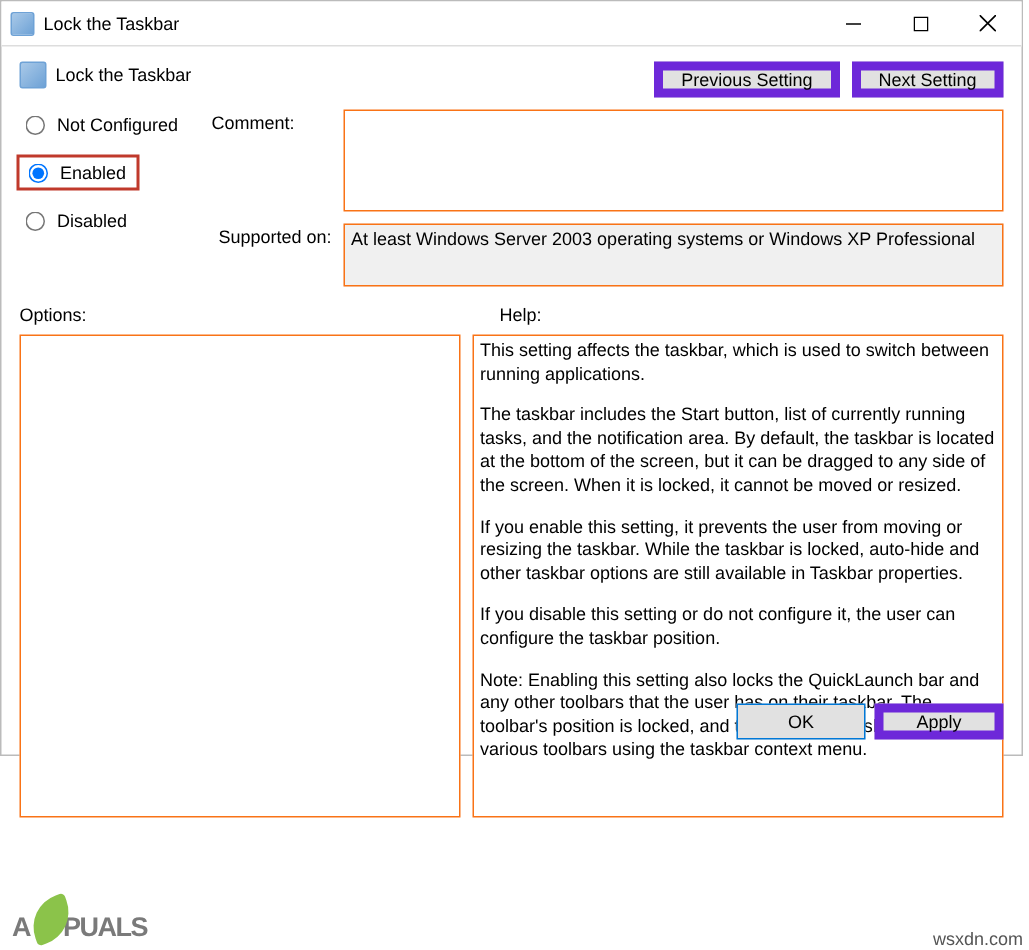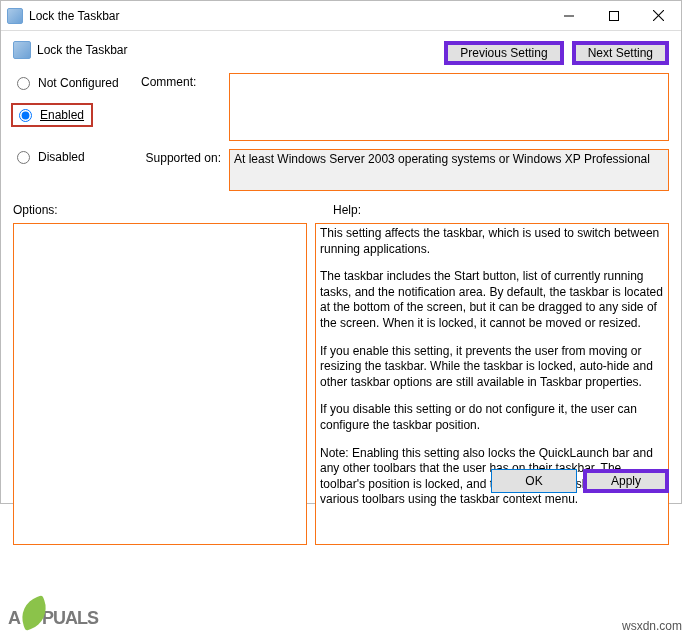--- a/index.html
+++ b/index.html
@@ -75,21 +75,21 @@
   }
   .header .navbtns {
     display: flex;
     gap: 8px;
   }
   .btn {
     height: 24px;
     min-width: 86px;
     padding: 0 12px;
     background: #e1e1e1;
-    border: 4px solid #6d28d9;
+    border: 6px solid #6d28d9;
     font-size: 12px;
     font-family: inherit;
     cursor: default;
     display: inline-flex;
     align-items: center;
     justify-content: center;
   }
 
   
   .upper {
@@ -110,23 +110,22 @@
     height: 16px;
     margin-bottom: 14px;
     padding: 0 2px;
   }
   .radio-line input { margin: 0 4px 0 2px; }
   .highlight-enabled {
     border: 2px solid #c0392b;
     width: 82px;
     padding: 2px 2px;
     margin-left: -2px;
-    margin-bottom: 22px;
+    margin-bottom: 12px;
     margin-top: -2px;
-    text-decoration: underline;
   }
   .lbl-col {
     text-align: left;
     padding-top: 2px;
   }
   .comment-box {
     height: 68px;
   }
   .supported-box {
     height: 42px;

